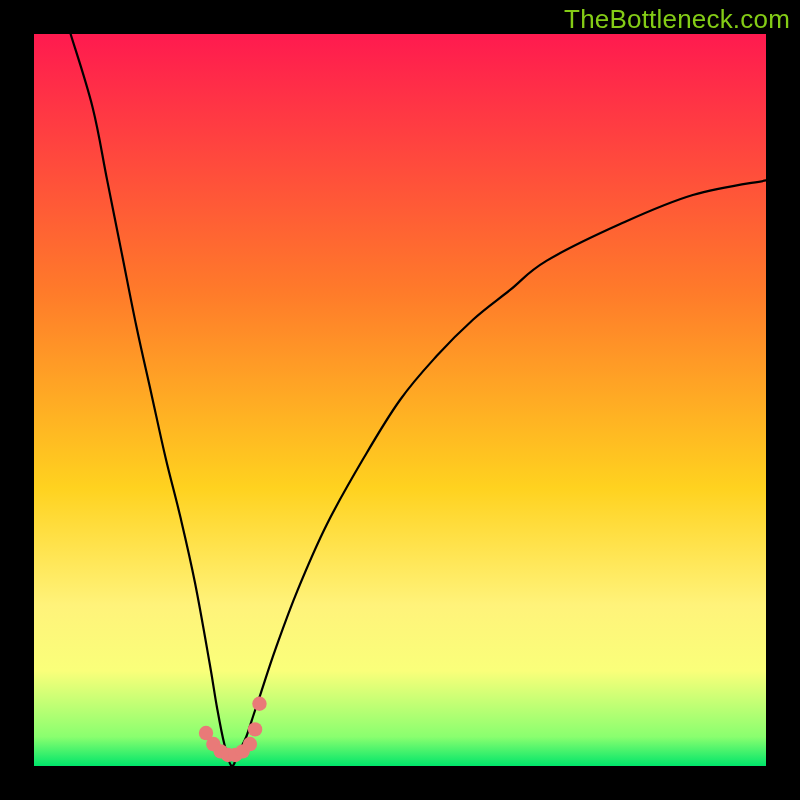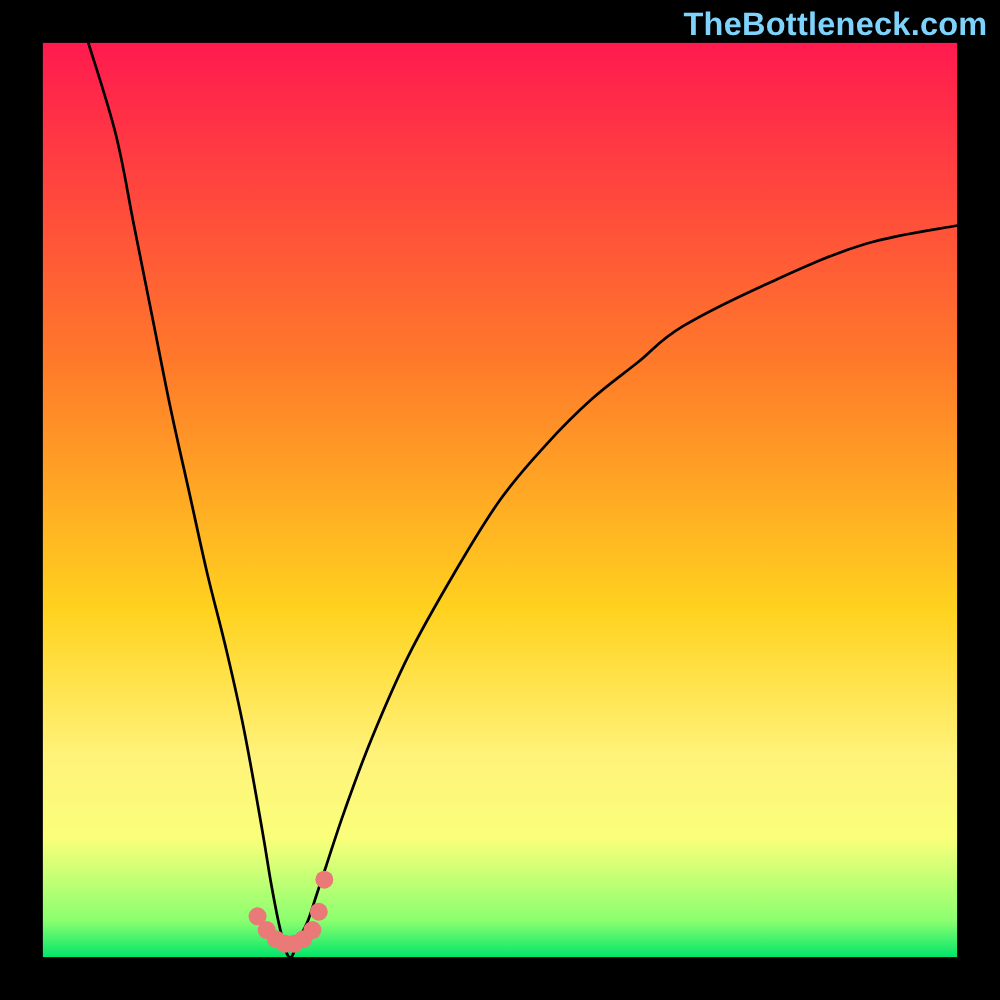--- a/index.html
+++ b/index.html
@@ -14,22 +14,22 @@
     position: relative;
     width: 800px;
     height: 800px;
   }
   #watermark {
     position: absolute;
     top: 4px;
     right: 10px;
     font-family: Arial, Helvetica, sans-serif;
     font-size: 26px;
-    font-weight: 700;
-    color: #7dd3fc;
+    font-weight: 400;
+    color: #84cc16;
     letter-spacing: 0.2px;
     z-index: 10;
   }
   #plot-frame {
     position: absolute;
     left: 34px;
     top: 34px;
     width: 732px;   
     height: 732px;  
     overflow: hidden;

